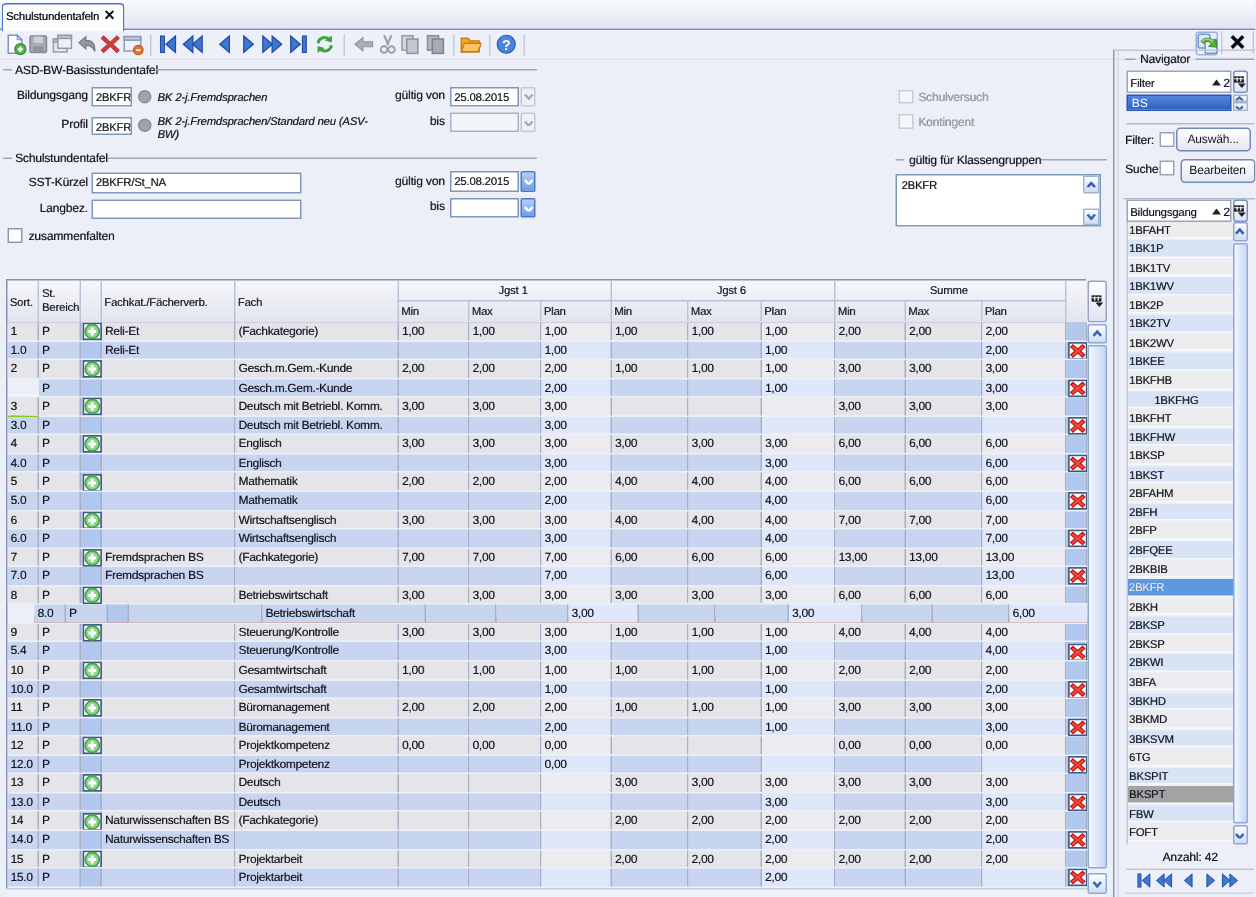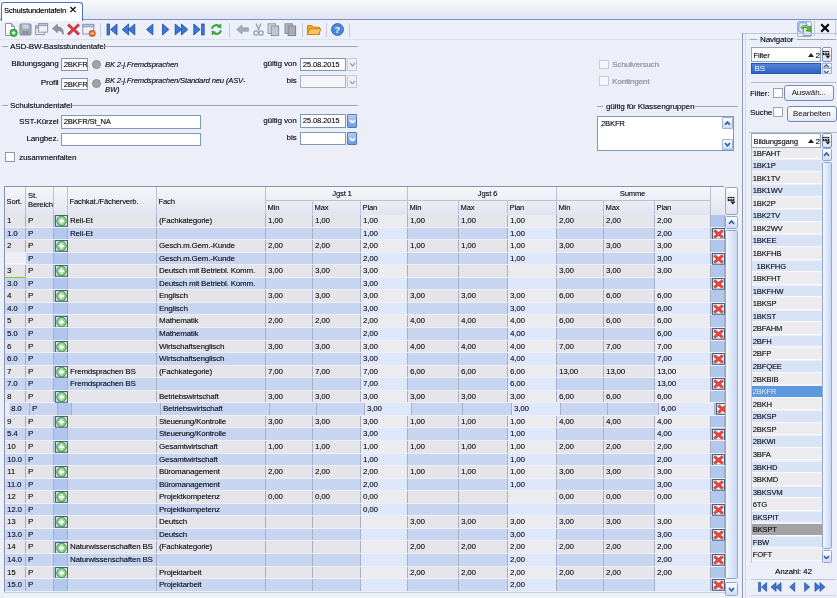--- a/index.html
+++ b/index.html
@@ -615,21 +615,21 @@
       <div class="cell" style="left:650px;top:0;width:56px;height:11.555px;background:#ececf0;border-right:1px solid #a8afc5;line-height:11.555px;padding-left:2px">6,00</div>
       <div class="cell" style="left:706px;top:0;width:14px;height:11.555px;background:#b2c7ee;border-right:1px solid #a8afc5;line-height:11.555px;padding-left:2px"></div>
       <div style="position:absolute;left:49.6px;top:0.1px">
         <svg style="" width="13" height="11.8" viewBox="0 0 13 11.8">
           <rect x="0.6" y="0.6" width="11.8" height="10.6" fill="#fdfdfe" stroke="#3f5c80" stroke-width="1.1"></rect>
           <circle cx="6.5" cy="6" r="4.7" fill="#8fd48f" stroke="#46a046" stroke-width="1.1"></circle>
           <path d="M6.5 3.4 V8.6 M3.9 6 H9.1" stroke="#fff" stroke-width="2"></path>
         </svg>
       </div>
     </div>
-    <div class="a" style="left:4px;top:188.325px;width:812px;height:11.555px;border-bottom:4px solid #c2410c">
+    <div class="a" style="left:18px;top:188.325px;width:812px;height:11.555px;border-bottom:4px solid #c2410c">
       <div class="cell" style="left:0px;top:0;width:21px;height:11.555px;background:#c7d5f0;border-right:1px solid #a8afc5;line-height:11.555px;padding-left:2px">8.0</div>
       <div class="cell" style="left:21px;top:0;width:28px;height:11.555px;background:#c7d5f0;border-right:1px solid #a8afc5;line-height:11.555px;padding-left:2px">P</div>
       <div class="cell" style="left:49px;top:0;width:14px;height:11.555px;background:#b2c7ee;border-right:1px solid #a8afc5;line-height:11.555px;padding-left:2px"></div>
       <div class="cell" style="left:63px;top:0;width:89px;height:11.555px;background:#c7d5f0;border-right:1px solid #a8afc5;line-height:11.555px;padding-left:2px"></div>
       <div class="cell" style="left:152px;top:0;width:109px;height:11.555px;background:#c7d5f0;border-right:1px solid #a8afc5;line-height:11.555px;padding-left:2px">Betriebswirtschaft</div>
       <div class="cell" style="left:261px;top:0;width:47px;height:11.555px;background:#c7d5f0;border-right:1px solid #a8afc5;line-height:11.555px;padding-left:2px"></div>
       <div class="cell" style="left:308px;top:0;width:48px;height:11.555px;background:#c7d5f0;border-right:1px solid #a8afc5;line-height:11.555px;padding-left:2px"></div>
       <div class="cell" style="left:356px;top:0;width:47px;height:11.555px;background:#dfe8fb;border-right:1px solid #a8afc5;line-height:11.555px;padding-left:2px">3,00</div>
       <div class="cell" style="left:403px;top:0;width:51px;height:11.555px;background:#c7d5f0;border-right:1px solid #a8afc5;line-height:11.555px;padding-left:2px"></div>
       <div class="cell" style="left:454px;top:0;width:49px;height:11.555px;background:#c7d5f0;border-right:1px solid #a8afc5;line-height:11.555px;padding-left:2px"></div>
@@ -1047,21 +1047,21 @@
 <div class="a" style="left:750.5px;top:147.5px;width:71px;height:415.5px;overflow:hidden;border-left:1px solid #c0c6d4">
     <div style="position:absolute;left:0;top:0px;width:70.5px;height:11.56px;background:#ececee;font-size:7.5px;letter-spacing:-0.1px;text-shadow:0.3px 0 0 rgba(25,25,45,0.5);line-height:11.56px;padding-left:1.2px;border-bottom:1px solid #f8f9fc">1BFAHT</div>
     <div style="position:absolute;left:0;top:12.56px;width:70.5px;height:11.56px;background:#d8e4f6;font-size:7.5px;letter-spacing:-0.1px;text-shadow:0.3px 0 0 rgba(25,25,45,0.5);line-height:11.56px;padding-left:1.2px;border-bottom:1px solid #f8f9fc">1BK1P</div>
     <div style="position:absolute;left:0;top:25.12px;width:70.5px;height:11.56px;background:#ececee;font-size:7.5px;letter-spacing:-0.1px;text-shadow:0.3px 0 0 rgba(25,25,45,0.5);line-height:11.56px;padding-left:1.2px;border-bottom:1px solid #f8f9fc">1BK1TV</div>
     <div style="position:absolute;left:0;top:37.68px;width:70.5px;height:11.56px;background:#d8e4f6;font-size:7.5px;letter-spacing:-0.1px;text-shadow:0.3px 0 0 rgba(25,25,45,0.5);line-height:11.56px;padding-left:1.2px;border-bottom:1px solid #f8f9fc">1BK1WV</div>
     <div style="position:absolute;left:0;top:50.24px;width:70.5px;height:11.56px;background:#ececee;font-size:7.5px;letter-spacing:-0.1px;text-shadow:0.3px 0 0 rgba(25,25,45,0.5);line-height:11.56px;padding-left:1.2px;border-bottom:1px solid #f8f9fc">1BK2P</div>
     <div style="position:absolute;left:0;top:62.8px;width:70.5px;height:11.56px;background:#d8e4f6;font-size:7.5px;letter-spacing:-0.1px;text-shadow:0.3px 0 0 rgba(25,25,45,0.5);line-height:11.56px;padding-left:1.2px;border-bottom:1px solid #f8f9fc">1BK2TV</div>
     <div style="position:absolute;left:0;top:75.36px;width:70.5px;height:11.56px;background:#ececee;font-size:7.5px;letter-spacing:-0.1px;text-shadow:0.3px 0 0 rgba(25,25,45,0.5);line-height:11.56px;padding-left:1.2px;border-bottom:1px solid #f8f9fc">1BK2WV</div>
     <div style="position:absolute;left:0;top:87.92px;width:70.5px;height:11.56px;background:#d8e4f6;font-size:7.5px;letter-spacing:-0.1px;text-shadow:0.3px 0 0 rgba(25,25,45,0.5);line-height:11.56px;padding-left:1.2px;border-bottom:1px solid #f8f9fc">1BKEE</div>
     <div style="position:absolute;left:0;top:100.48px;width:70.5px;height:11.56px;background:#ececee;font-size:7.5px;letter-spacing:-0.1px;text-shadow:0.3px 0 0 rgba(25,25,45,0.5);line-height:11.56px;padding-left:1.2px;border-bottom:1px solid #f8f9fc">1BKFHB</div>
-    <div style="position:absolute;left:0;top:113.04px;width:70.5px;height:11.56px;background:#d8e4f6;font-size:7.5px;letter-spacing:-0.1px;text-shadow:0.3px 0 0 rgba(25,25,45,0.5);line-height:11.56px;padding-left:5px;border-bottom:1px solid #f8f9fc">1BKFHG</div>
+    <div style="position:absolute;left:0;top:113.04px;width:70.5px;height:11.56px;background:#d8e4f6;font-size:7.5px;letter-spacing:-0.1px;text-shadow:0.3px 0 0 rgba(25,25,45,0.5);line-height:11.56px;padding-left:18px;border-bottom:1px solid #f8f9fc">1BKFHG</div>
     <div style="position:absolute;left:0;top:125.6px;width:70.5px;height:11.56px;background:#ececee;font-size:7.5px;letter-spacing:-0.1px;text-shadow:0.3px 0 0 rgba(25,25,45,0.5);line-height:11.56px;padding-left:1.2px;border-bottom:1px solid #f8f9fc">1BKFHT</div>
     <div style="position:absolute;left:0;top:138.16px;width:70.5px;height:11.56px;background:#d8e4f6;font-size:7.5px;letter-spacing:-0.1px;text-shadow:0.3px 0 0 rgba(25,25,45,0.5);line-height:11.56px;padding-left:1.2px;border-bottom:1px solid #f8f9fc">1BKFHW</div>
     <div style="position:absolute;left:0;top:150.72px;width:70.5px;height:11.56px;background:#ececee;font-size:7.5px;letter-spacing:-0.1px;text-shadow:0.3px 0 0 rgba(25,25,45,0.5);line-height:11.56px;padding-left:1.2px;border-bottom:1px solid #f8f9fc">1BKSP</div>
     <div style="position:absolute;left:0;top:163.28px;width:70.5px;height:11.56px;background:#d8e4f6;font-size:7.5px;letter-spacing:-0.1px;text-shadow:0.3px 0 0 rgba(25,25,45,0.5);line-height:11.56px;padding-left:1.2px;border-bottom:1px solid #f8f9fc">1BKST</div>
     <div style="position:absolute;left:0;top:175.84px;width:70.5px;height:11.56px;background:#ececee;font-size:7.5px;letter-spacing:-0.1px;text-shadow:0.3px 0 0 rgba(25,25,45,0.5);line-height:11.56px;padding-left:1.2px;border-bottom:1px solid #f8f9fc">2BFAHM</div>
     <div style="position:absolute;left:0;top:188.4px;width:70.5px;height:11.56px;background:#d8e4f6;font-size:7.5px;letter-spacing:-0.1px;text-shadow:0.3px 0 0 rgba(25,25,45,0.5);line-height:11.56px;padding-left:1.2px;border-bottom:1px solid #f8f9fc">2BFH</div>
     <div style="position:absolute;left:0;top:200.96px;width:70.5px;height:11.56px;background:#ececee;font-size:7.5px;letter-spacing:-0.1px;text-shadow:0.3px 0 0 rgba(25,25,45,0.5);line-height:11.56px;padding-left:1.2px;border-bottom:1px solid #f8f9fc">2BFP</div>
     <div style="position:absolute;left:0;top:213.52px;width:70.5px;height:11.56px;background:#d8e4f6;font-size:7.5px;letter-spacing:-0.1px;text-shadow:0.3px 0 0 rgba(25,25,45,0.5);line-height:11.56px;padding-left:1.2px;border-bottom:1px solid #f8f9fc">2BFQEE</div>
     <div style="position:absolute;left:0;top:226.08px;width:70.5px;height:11.56px;background:#ececee;font-size:7.5px;letter-spacing:-0.1px;text-shadow:0.3px 0 0 rgba(25,25,45,0.5);line-height:11.56px;padding-left:1.2px;border-bottom:1px solid #f8f9fc">2BKBIB</div>
     <div style="position:absolute;left:0;top:238.64px;width:70.5px;height:11.56px;background:#5c99e0;color:#fff;font-size:7.5px;letter-spacing:-0.1px;text-shadow:0.3px 0 0 rgba(25,25,45,0.5);line-height:11.56px;padding-left:1.2px;border-bottom:1px solid #f8f9fc">2BKFR</div>

